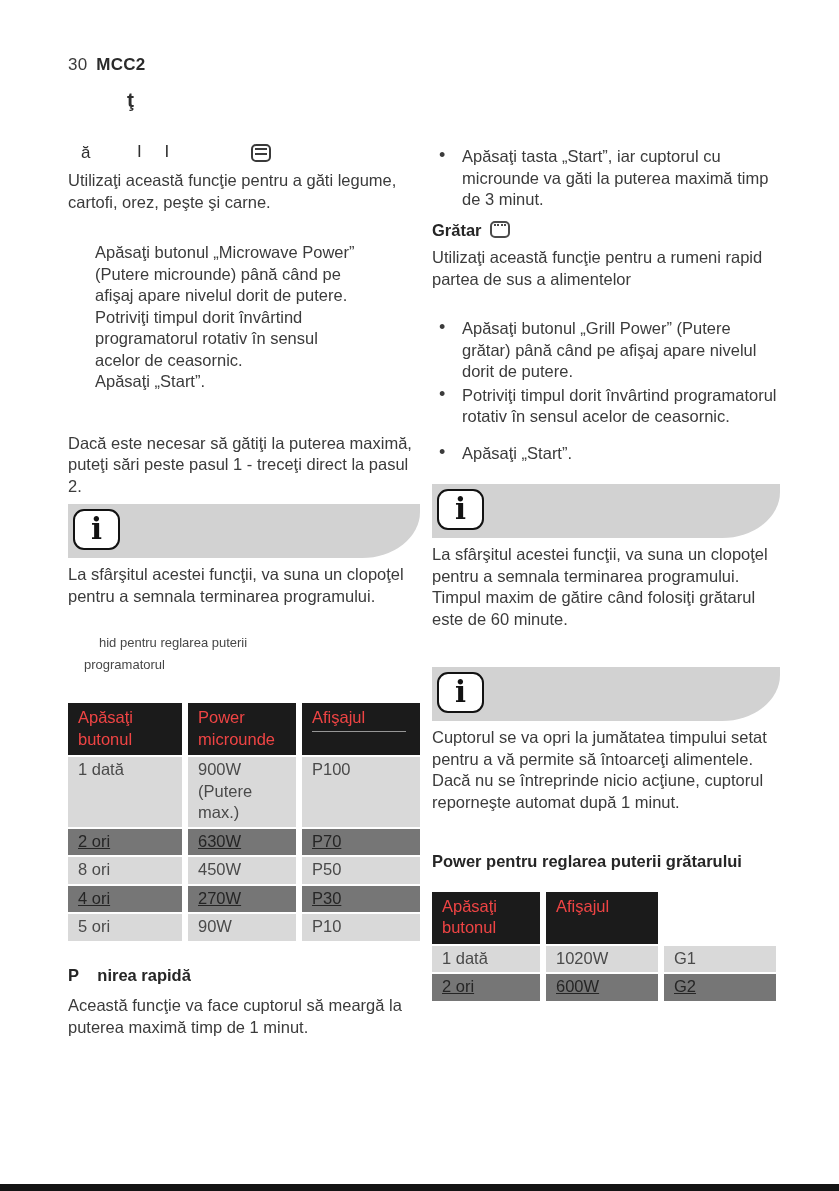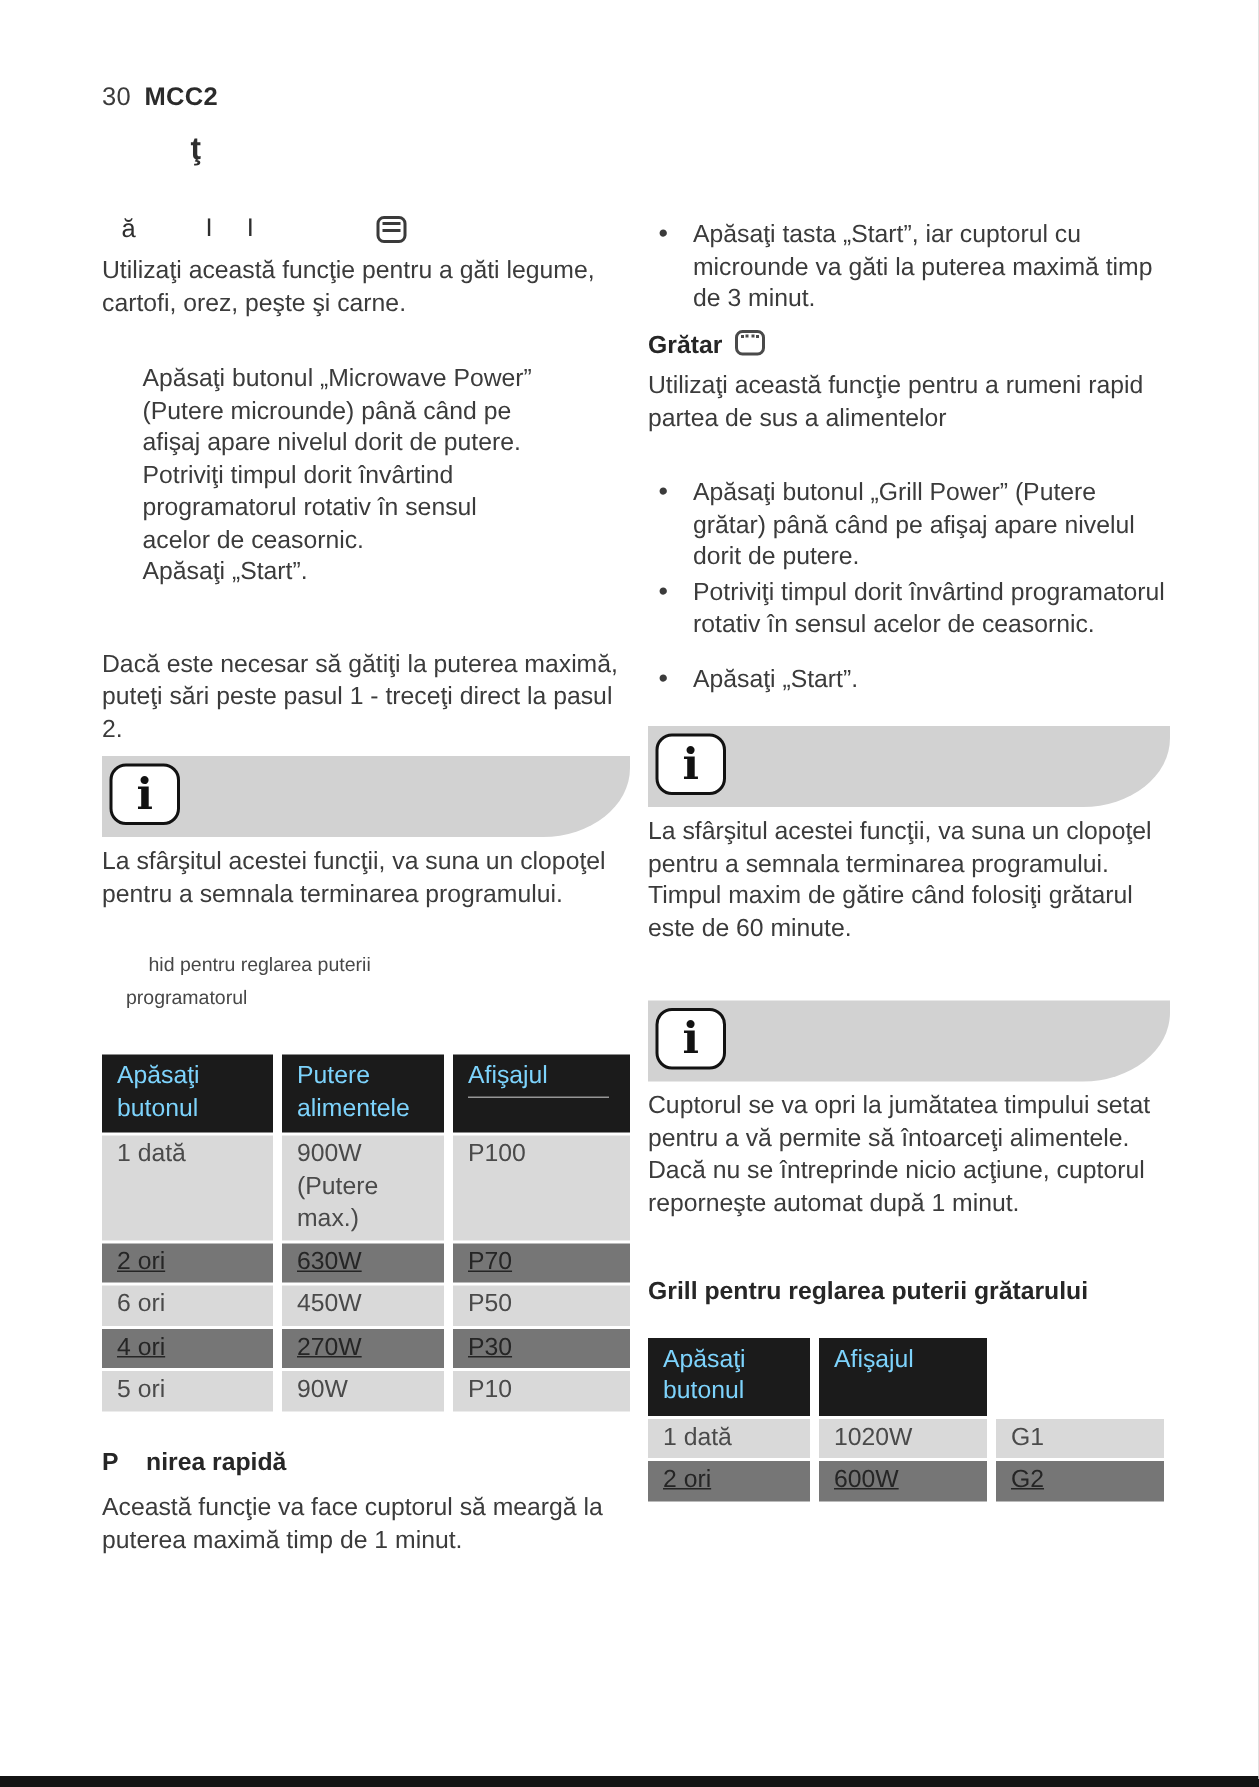--- a/index.html
+++ b/index.html
@@ -82,21 +82,21 @@
     content:""; position:absolute; left:2px; right:2px; top:1px;
     border-top:2px dotted #4a4a4a;
   }
 
   
   .t { width:352px; }
   .t-row { display:grid; column-gap:6px; margin-bottom:2px; }
   .t-mw  .t-row { grid-template-columns:114px 108px 1fr; }
   .t-gr  .t-row { grid-template-columns:108px 112px 1fr; }
   .t-cell { padding:2px 4px 3px 10px; }
-  .t-row.hdr .t-cell { background:#1b1b1b; color:#7dd3fc; padding-top:4px; padding-bottom:5px; }
+  .t-row.hdr .t-cell { background:#1b1b1b; color:#ef4444; padding-top:4px; padding-bottom:5px; }
   .t-row.light .t-cell { background:#d9d9d9; color:#4a4a4a; }
   .t-row.dark  .t-cell { background:#767676; color:#252525;text-decoration:underline; }
   .with-line::after { content:""; display:block; border-bottom:1px solid #969696; margin:2px 2px 0 0; }
 
   
   .bottom-strip { position:absolute; left:0; right:0; bottom:0; height:7px; background:#141414; }
   .mb0{margin-bottom:0!important}
 </style>
 </head>
 <body>
@@ -135,39 +135,39 @@
     <p style="margin-top:6px">La sfârşitul acestei funcţii, va suna un clopoţel pentru a semnala terminarea programului.</p>
 
     <div class="guide-h">
       <span class="l1">hid pentru reglarea puterii</span>
       <span>programatorul</span>
     </div>
 
     <div class="t t-mw" style="margin-top:28px">
       <div class="t-row hdr">
         <div class="t-cell">Apăsaţi butonul</div>
-        <div class="t-cell">Putere alimentele</div>
+        <div class="t-cell">Power microunde</div>
         <div class="t-cell">
             <span class="with-line" style="display:block;width:92%">Afişajul</span>
           </div>
       </div>
       <div class="t-row light">
         <div class="t-cell">1 dată</div>
         <div class="t-cell pre">900W
 (Putere
 max.)</div>
         <div class="t-cell">P100</div>
       </div>
       <div class="t-row dark">
         <div class="t-cell">2 ori</div>
         <div class="t-cell">630W</div>
         <div class="t-cell">P70</div>
       </div>
       <div class="t-row light">
-        <div class="t-cell">6 ori</div>
+        <div class="t-cell">8 ori</div>
         <div class="t-cell">450W</div>
         <div class="t-cell">P50</div>
       </div>
       <div class="t-row dark">
         <div class="t-cell">4 ori</div>
         <div class="t-cell">270W</div>
         <div class="t-cell">P30</div>
       </div>
       <div class="t-row light">
         <div class="t-cell">5 ori</div>
@@ -210,21 +210,21 @@
 
     <div class="info-banner" style="margin-top:37px">
       <div class="info-icon">
           <span>i</span>
         </div>
     </div>
 
     <p class="mb0" style="margin-top:6px">Cuptorul se va opri la jumătatea timpului setat pentru a vă permite să întoarceţi alimentele.</p>
     <p>Dacă nu se întreprinde nicio acţiune, cuptorul reporneşte automat după 1 minut.</p>
 
-    <h3 class="bold-h" style="margin-top:38px">Grill pentru reglarea puterii grătarului</h3>
+    <h3 class="bold-h" style="margin-top:38px">Power pentru reglarea puterii grătarului</h3>
 
     <div class="t t-gr" style="margin-top:19px;width:344px">
       <div class="t-row hdr">
         <div class="t-cell">Apăsaţi butonul</div>
         <div class="t-cell">Afişajul</div>
       </div>
       <div class="t-row light">
         <div class="t-cell">1 dată</div>
         <div class="t-cell">1020W</div>
         <div class="t-cell">G1</div>

